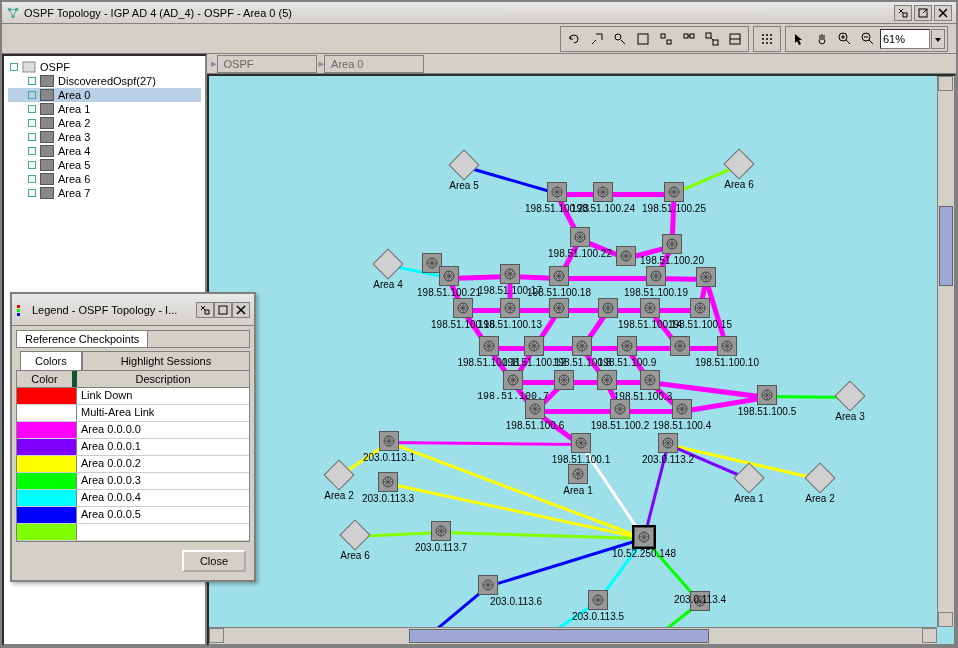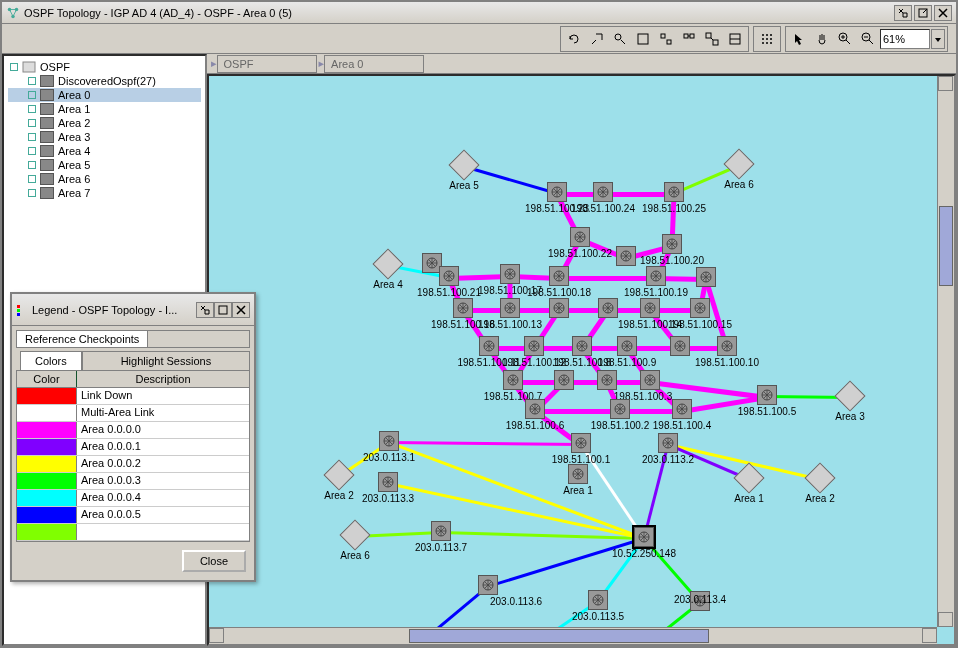--- a/index.html
+++ b/index.html
@@ -40,21 +40,21 @@
     .legend-window{position:absolute;left:10px;top:292px;width:246px;background:#d4d0c8;border:2px solid #808080;z-index:100;box-shadow:2px 2px 4px rgba(0,0,0,0.3)}
     .legend-titlebar{height:32px;background:linear-gradient(to bottom,#e8e8e8,#d4d0c8);display:flex;align-items:center;padding:0 4px;border-bottom:1px solid #808080}
     .legend-tabs{display:flex;padding:0 4px;margin-top:4px}
     .legend-tab-l{padding:2px 8px;border:1px solid #808080;background:#fff;cursor:pointer}
     .legend-tab-r{padding:2px 4px;border:1px solid #808080;background:#d4d0c8;cursor:pointer;margin-left:-1px;flex:1}
     .legend-subtabs{display:flex;padding:3px 4px 0;gap:0;margin-left:4px}
     .legend-subtab{padding:3px 14px;border:1px solid #808080;background:#d4d0c8;cursor:pointer;border-bottom:none}
     .legend-subtab.active{background:#fff}
     .legend-table{margin:0 4px;background:#fff;border:1px solid #808080}
     .legend-table-header{display:flex;background:#d4d0c8;border-bottom:1px solid #808080}
-    .legend-th{padding:2px 4px;border-right:1px solid #14532d;text-align:center}
+    .legend-th{padding:2px 4px;border-right:5px solid #14532d;text-align:center}
     .legend-th:first-child{width:60px}
     .legend-th:last-child{flex:1;border-right:none}
     .legend-row{display:flex;border-bottom:1px solid #ccc}
     .legend-color{width:60px;height:16px;border-right:1px solid #808080}
     .legend-desc{flex:1;padding:1px 4px}
     .legend-footer{padding:8px;display:flex;justify-content:flex-end}
     .legend-close{padding:3px 16px;background:#d4d0c8;border:2px outset #fff;cursor:pointer}
   </style>
 </head>
 <body>
@@ -495,21 +495,21 @@
                 <path d="M7 2 L7 12 M2 7 L12 7 M4 4 L10 10 M10 4 L4 10" stroke="#444" stroke-width="0.8"></path>
               </svg>
             </div>
             <div class="topo-label" style="left: 518px; top: 281px;">198.51.100.10</div>
             <div class="topo-node" style="left: 304px; top: 304px;">
               <svg viewBox="0 0 14 14">
                 <circle cx="7" cy="7" r="5" fill="none" stroke="#444"></circle>
                 <path d="M7 2 L7 12 M2 7 L12 7 M4 4 L10 10 M10 4 L4 10" stroke="#444" stroke-width="0.8"></path>
               </svg>
             </div>
-            <div class="topo-label" style="left: 304px; top: 315px;">198.51.100.7</div>
+            <div class="topo-label" style="left: 304px; top: 315px; font-family: Liberation Mono, monospace;">198.51.100.7</div>
             <div class="topo-node" style="left: 355px; top: 304px;">
               <svg viewBox="0 0 14 14">
                 <circle cx="7" cy="7" r="5" fill="none" stroke="#444"></circle>
                 <path d="M7 2 L7 12 M2 7 L12 7 M4 4 L10 10 M10 4 L4 10" stroke="#444" stroke-width="0.8"></path>
               </svg>
             </div>
             <div class="topo-node" style="left: 398px; top: 304px;">
               <svg viewBox="0 0 14 14">
                 <circle cx="7" cy="7" r="5" fill="none" stroke="#444"></circle>
                 <path d="M7 2 L7 12 M2 7 L12 7 M4 4 L10 10 M10 4 L4 10" stroke="#444" stroke-width="0.8"></path>

